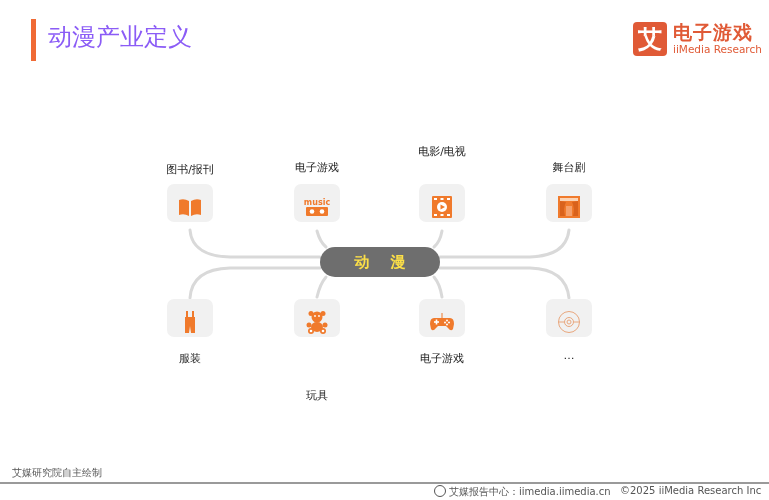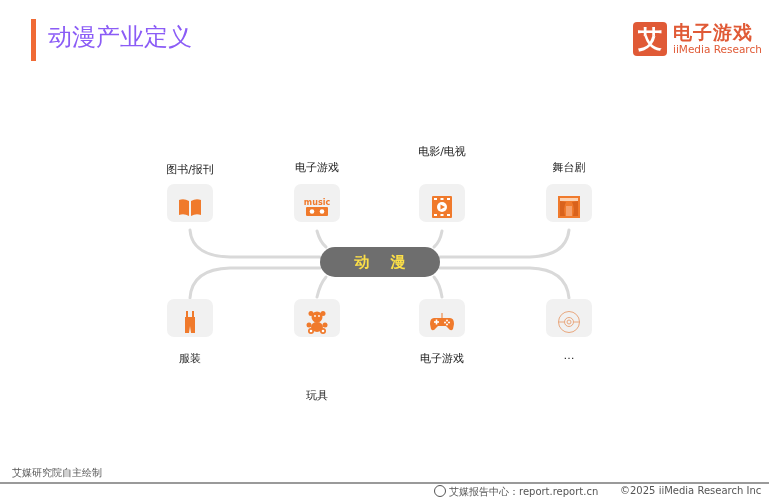--- a/index.html
+++ b/index.html
@@ -148,15 +148,15 @@
     <circle cx="13" cy="13" r="4.5" fill="none" stroke="#e9a77d" stroke-width="1"></circle>
     <circle cx="13" cy="13" r="2" fill="none" stroke="#e9a77d" stroke-width="1"></circle>
     <path d="M2.5 13 L8 13 M18 13 L23.5 13" stroke="#e9a77d" stroke-width="1"></path>
   </svg>
 </div>
 <div class="node-label" style="left:514px; top:349px;">…</div>
 
 <div class="source">艾媒研究院自主绘制</div>
 <div class="footer-line"></div>
 <div class="footer" style="left:434px;">
-  <span style="display:inline-block;width:10px;height:10px;border:1.5px solid #555;border-radius:50%;vertical-align:-2px;margin-right:3px;"></span><span>艾媒报告中心：report.report.cn</span>
+  <span style="display:inline-block;width:10px;height:10px;border:1.5px solid #555;border-radius:50%;vertical-align:-2px;margin-right:3px;"></span><span>艾媒报告中心：iimedia.iimedia.cn</span>
 </div>
 <div class="footer" style="left:620px;">©2025  iiMedia Research  Inc</div>
 
 </body></html>

